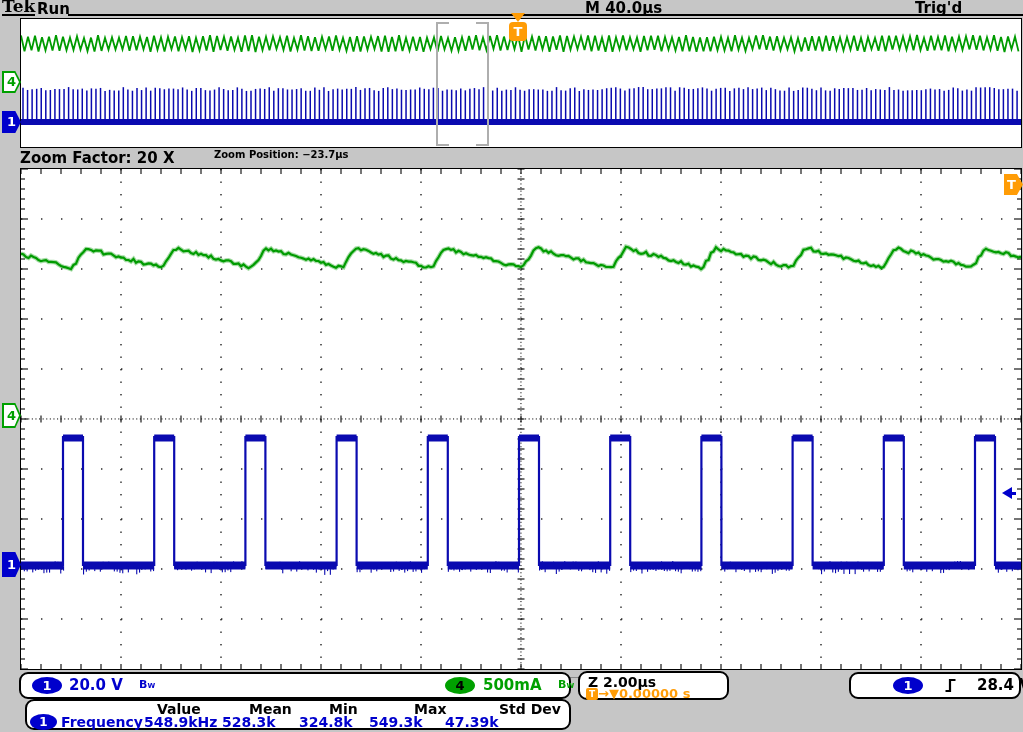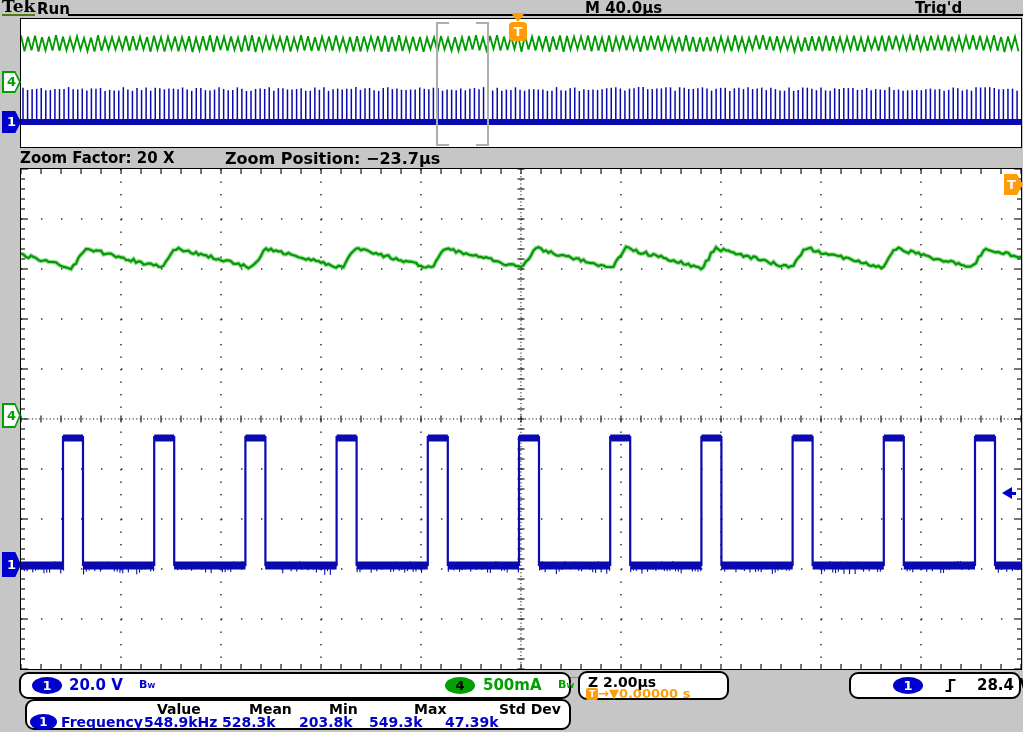--- a/index.html
+++ b/index.html
@@ -7,34 +7,34 @@
   #screen {
     position: relative; width: 1023px; height: 732px;
     background:#c6c6c6; overflow: hidden;
     font-family: "DejaVu Sans", "Liberation Sans", sans-serif;
     -webkit-font-smoothing: none;
   }
   .abs { position:absolute; }
 
   
   #topbar { left:0; top:0; width:1023px; height:17px; }
-  #tek-logo { left:2px; top:-1px; font-family:"DejaVu Serif","Liberation Serif",serif; font-weight:bold; font-size:17px; border-bottom:2px solid #4d7c0f; line-height:15px; }
+  #tek-logo { left:2px; top:-1px; font-family:"DejaVu Serif","Liberation Serif",serif; font-weight:bold; font-size:17px; border-bottom:2px solid #000000; line-height:15px; }
   #run-status { left:37px; top:0; font-size:15px; font-weight:bold; }
   #topbar-line { left:68px; top:14px; width:955px; height:2px; background:#000; }
   #timebase { left:585px; top:-1px; font-size:15px; font-weight:bold; }
   #trigd { left:915px; top:-1px; font-size:15px; font-weight:bold; }
 
   .panel { position:absolute; background:#fff; border:1px solid #000; }
   #overview-panel { left:20px; top:18px; width:1002px; height:130px; }
   #main-panel { left:20px; top:168px; width:1002px; height:502px; }
 
   
   #zoombar { left:0; top:148px; width:1023px; height:20px; }
   #zoom-factor { left:20px; top:1px; font-size:15px; font-weight:bold; }
-  #zoom-position { left:225px; top:1px; font-size:16px; font-weight:bold; }
+  #zoom-position { left:214px; top:1px; font-size:10px; font-weight:bold; }
 
   
   #zoom-window { left:415px; top:3px; width:53px; height:124px; }
   #zoom-window .brk { position:absolute; top:0; width:13px; height:100%; border:2px solid #aeaeae; }
   #zoom-window .brk.l { left:0; border-right:none; }
   #zoom-window .brk.r { right:0; border-left:none; }
 
   
   #ov-trig { left:509px; top:13px; width:19px; height:29px; }
   #ov-trig .tri { position:absolute; left:2px; top:0; width:0; height:0;
@@ -2179,18 +2179,18 @@
   <div id="box-meas" class="rbox">
     <div class="hdr" style="left:130px;">Value</div>
     <div class="hdr" style="left:222px;">Mean</div>
     <div class="hdr" style="left:302px;">Min</div>
     <div class="hdr" style="left:387px;">Max</div>
     <div class="hdr" style="left:472px;">Std Dev</div>
     <div class="chip c1" style="left:3px;top:13px;width:27px;height:16px;font-size:12px;line-height:16px;">1</div>
     <div class="val" style="left:34px;">Frequency</div>
     <div class="val" style="left:117px;">548.9kHz</div>
     <div class="val" style="left:195px;">528.3k</div>
-    <div class="val" style="left:272px;">203.8k</div>
+    <div class="val" style="left:272px;">324.8k</div>
     <div class="val" style="left:342px;">549.3k</div>
     <div class="val" style="left:418px;">47.39k</div>
   </div>
 
 </div>
 
 </body></html>

